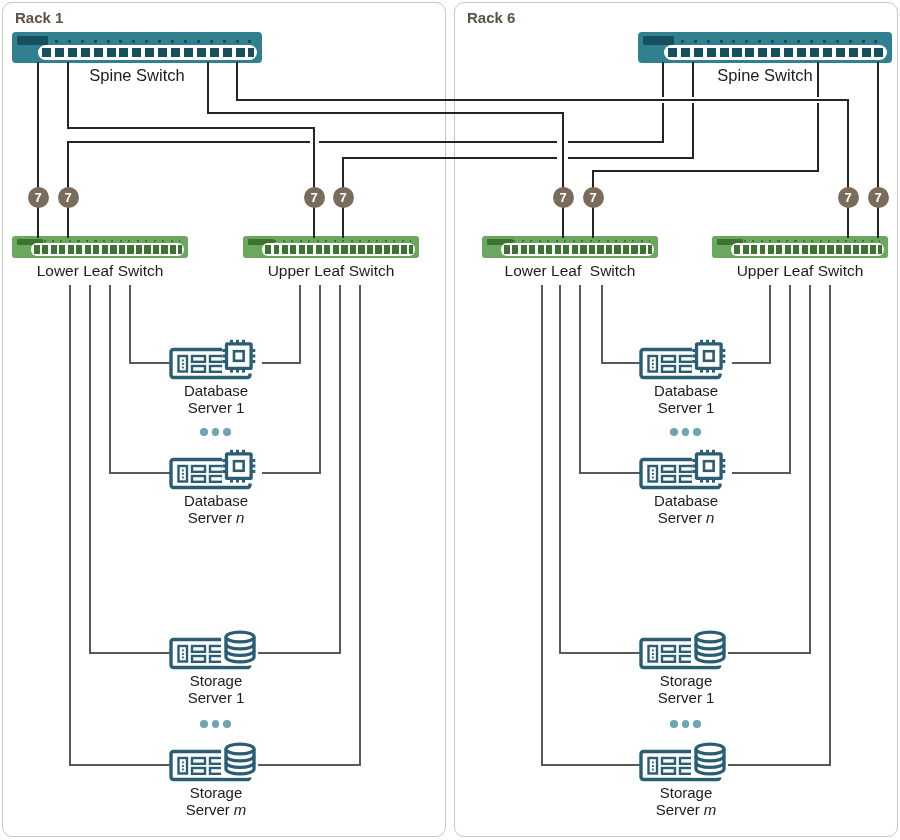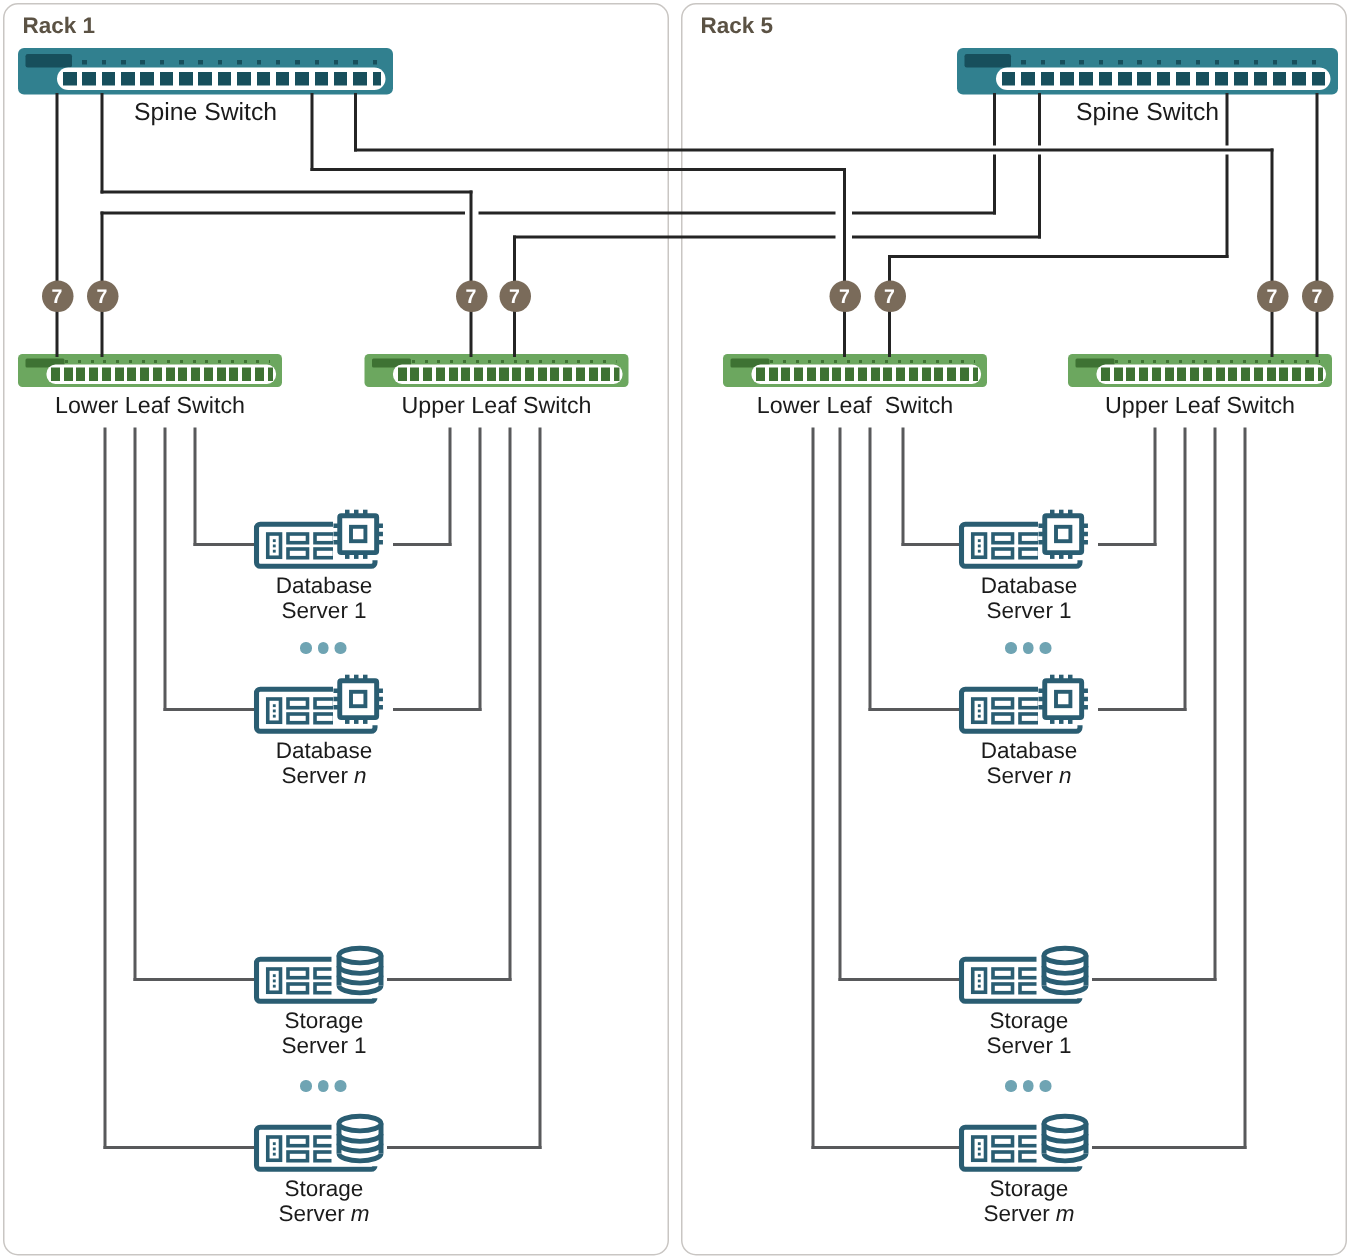--- a/index.html
+++ b/index.html
@@ -39,21 +39,21 @@
   .dots3 i{width:7.5px;height:7.5px;border-radius:50%;background:var(--c-dot);}
 </style>
 </head>
 <body>
 
 <div id="stage">
   <div class="rack" style="left:2px">
     <span class="rack-title">Rack 1</span>
   </div>
   <div class="rack" style="left:454px">
-    <span class="rack-title">Rack 5</span>
+    <span class="rack-title">Rack 6</span>
   </div>
 <div class="sw spine" style="left:12px;top:32px;width:250px;height:31px">
       <div class="sp-chip"></div>
       <div class="sp-dots"></div>
       <div class="sp-strip"></div>
     </div>
     <div class="sw spine" style="left:638px;top:32px;width:254px;height:31px">
       <div class="sp-chip"></div>
       <div class="sp-dots"></div>
       <div class="sp-strip"></div>

